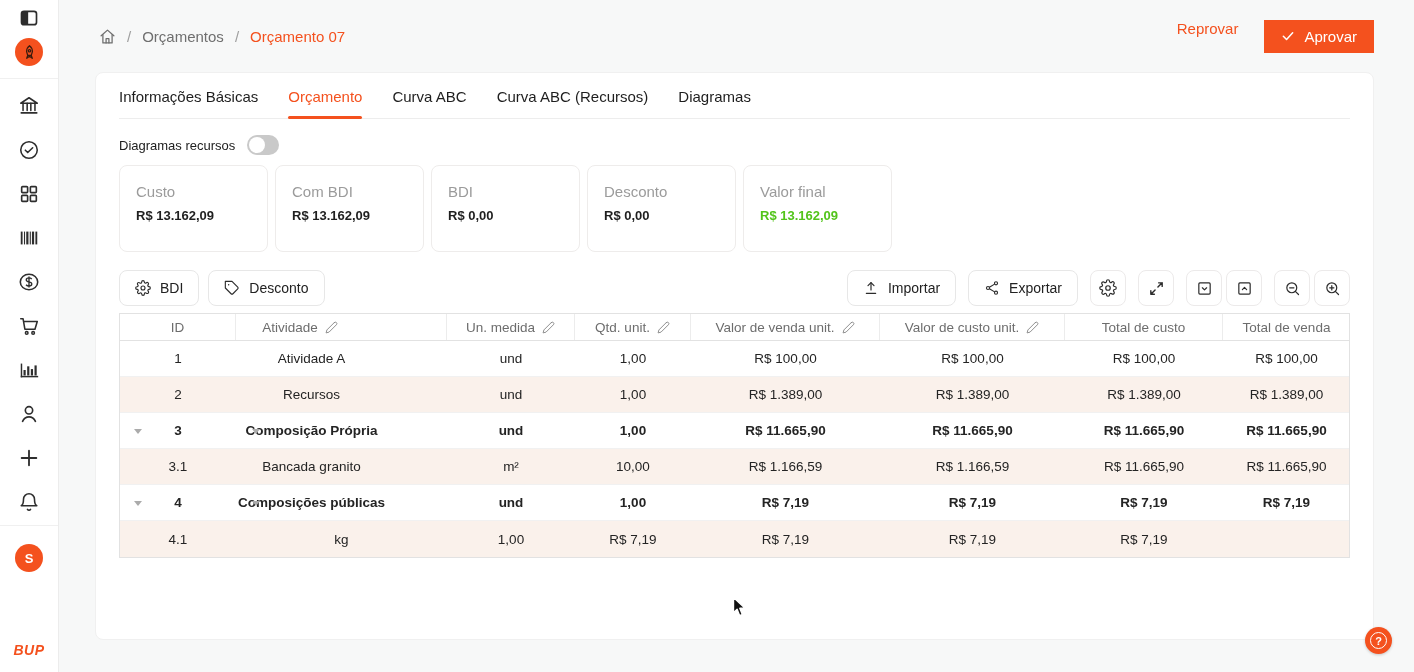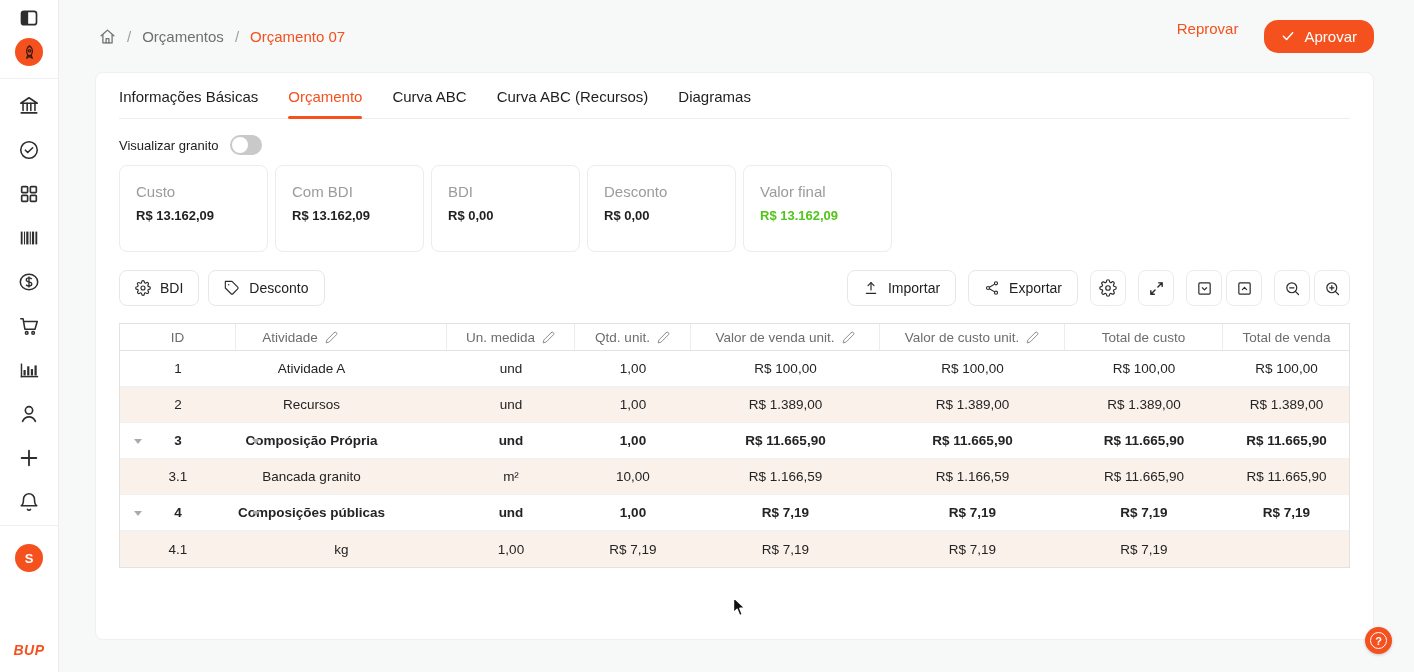--- a/index.html
+++ b/index.html
@@ -45,21 +45,21 @@
     padding:0 40px;
   }
   .breadcrumb { display:flex; align-items:center; gap:11px; font-size:15px; color:#6f6f6f; }
   .breadcrumb .sep { color:#9e9e9e; }
   .breadcrumb .crumb { cursor:pointer; }
   .breadcrumb .crumb.current { color:#f4511e; }
   .top-actions { display:flex; align-items:flex-start; gap:26px; }
   .link-reprovar { color:#f4511e; font-size:15px; cursor:pointer; }
   .btn-aprovar {
     display:flex; align-items:center; gap:9px; background:#f4511e; color:#fff;
-    border:none; border-radius:14px; height:33px; padding:0 17px;
+    border:none; border-radius:0; height:33px; padding:0 17px;
     font-size:15px; font-family:inherit; cursor:pointer;
   }
 
   
   .card-main {
     position:absolute; left:95px; top:72px; width:1279px; height:568px;
     background:#fff; border:1px solid #f0f0f0; border-radius:8px;
     padding:0 23px;
   }
 
@@ -107,21 +107,21 @@
     display:flex; align-items:center; gap:9px; height:36px; padding:0 15px;
     background:#fff; border:1px solid #e7e7e7; border-radius:8px;
     font-size:14px; color:#222; font-family:inherit; cursor:pointer; white-space:nowrap;
   }
   .icon-btn {
     width:36px; height:36px; display:flex; align-items:center; justify-content:center;
     background:#fff; border:1px solid #eceaea; border-radius:8px; cursor:pointer; color:#2c2c2c;
   }
 
   
-  .grid-table { margin-top:17px; border:1px solid #e2e2e2;text-align:center; }
+  .grid-table { margin-top:7px; border:1px solid #e2e2e2;text-align:center; }
   .thead, .tr {
     display:grid;
     grid-template-columns:116px 211px 128px 116px 189px 185px 158px 127px;
   }
   .thead { height:27px; border-bottom:1px solid #e2e2e2; }
   .th {
     display:flex; align-items:center; justify-content:center; gap:7px;
     font-size:13.5px; color:#6d6d6d; border-right:1px solid #ececec; cursor:pointer;
   }
   .th:last-child { border-right:none; }
@@ -290,21 +290,21 @@
 
   <div class="tabs">
     <div class="tab">Informações Básicas</div>
     <div class="tab active">Orçamento</div>
     <div class="tab">Curva ABC</div>
     <div class="tab">Curva ABC (Recursos)</div>
     <div class="tab">Diagramas</div>
   </div>
 
   <div class="toggle-row">
-    <span class="toggle-label">Visualizar granito</span>
+    <span class="toggle-label">Diagramas recursos</span>
     <span class="switch">
         <span class="knob"></span>
       </span>
   </div>
 
   <div class="cards-row">
     <div class="sum-card">
       <div class="lbl">Custo</div>
       <div class="val">R$ 13.162,09</div>
     </div>

